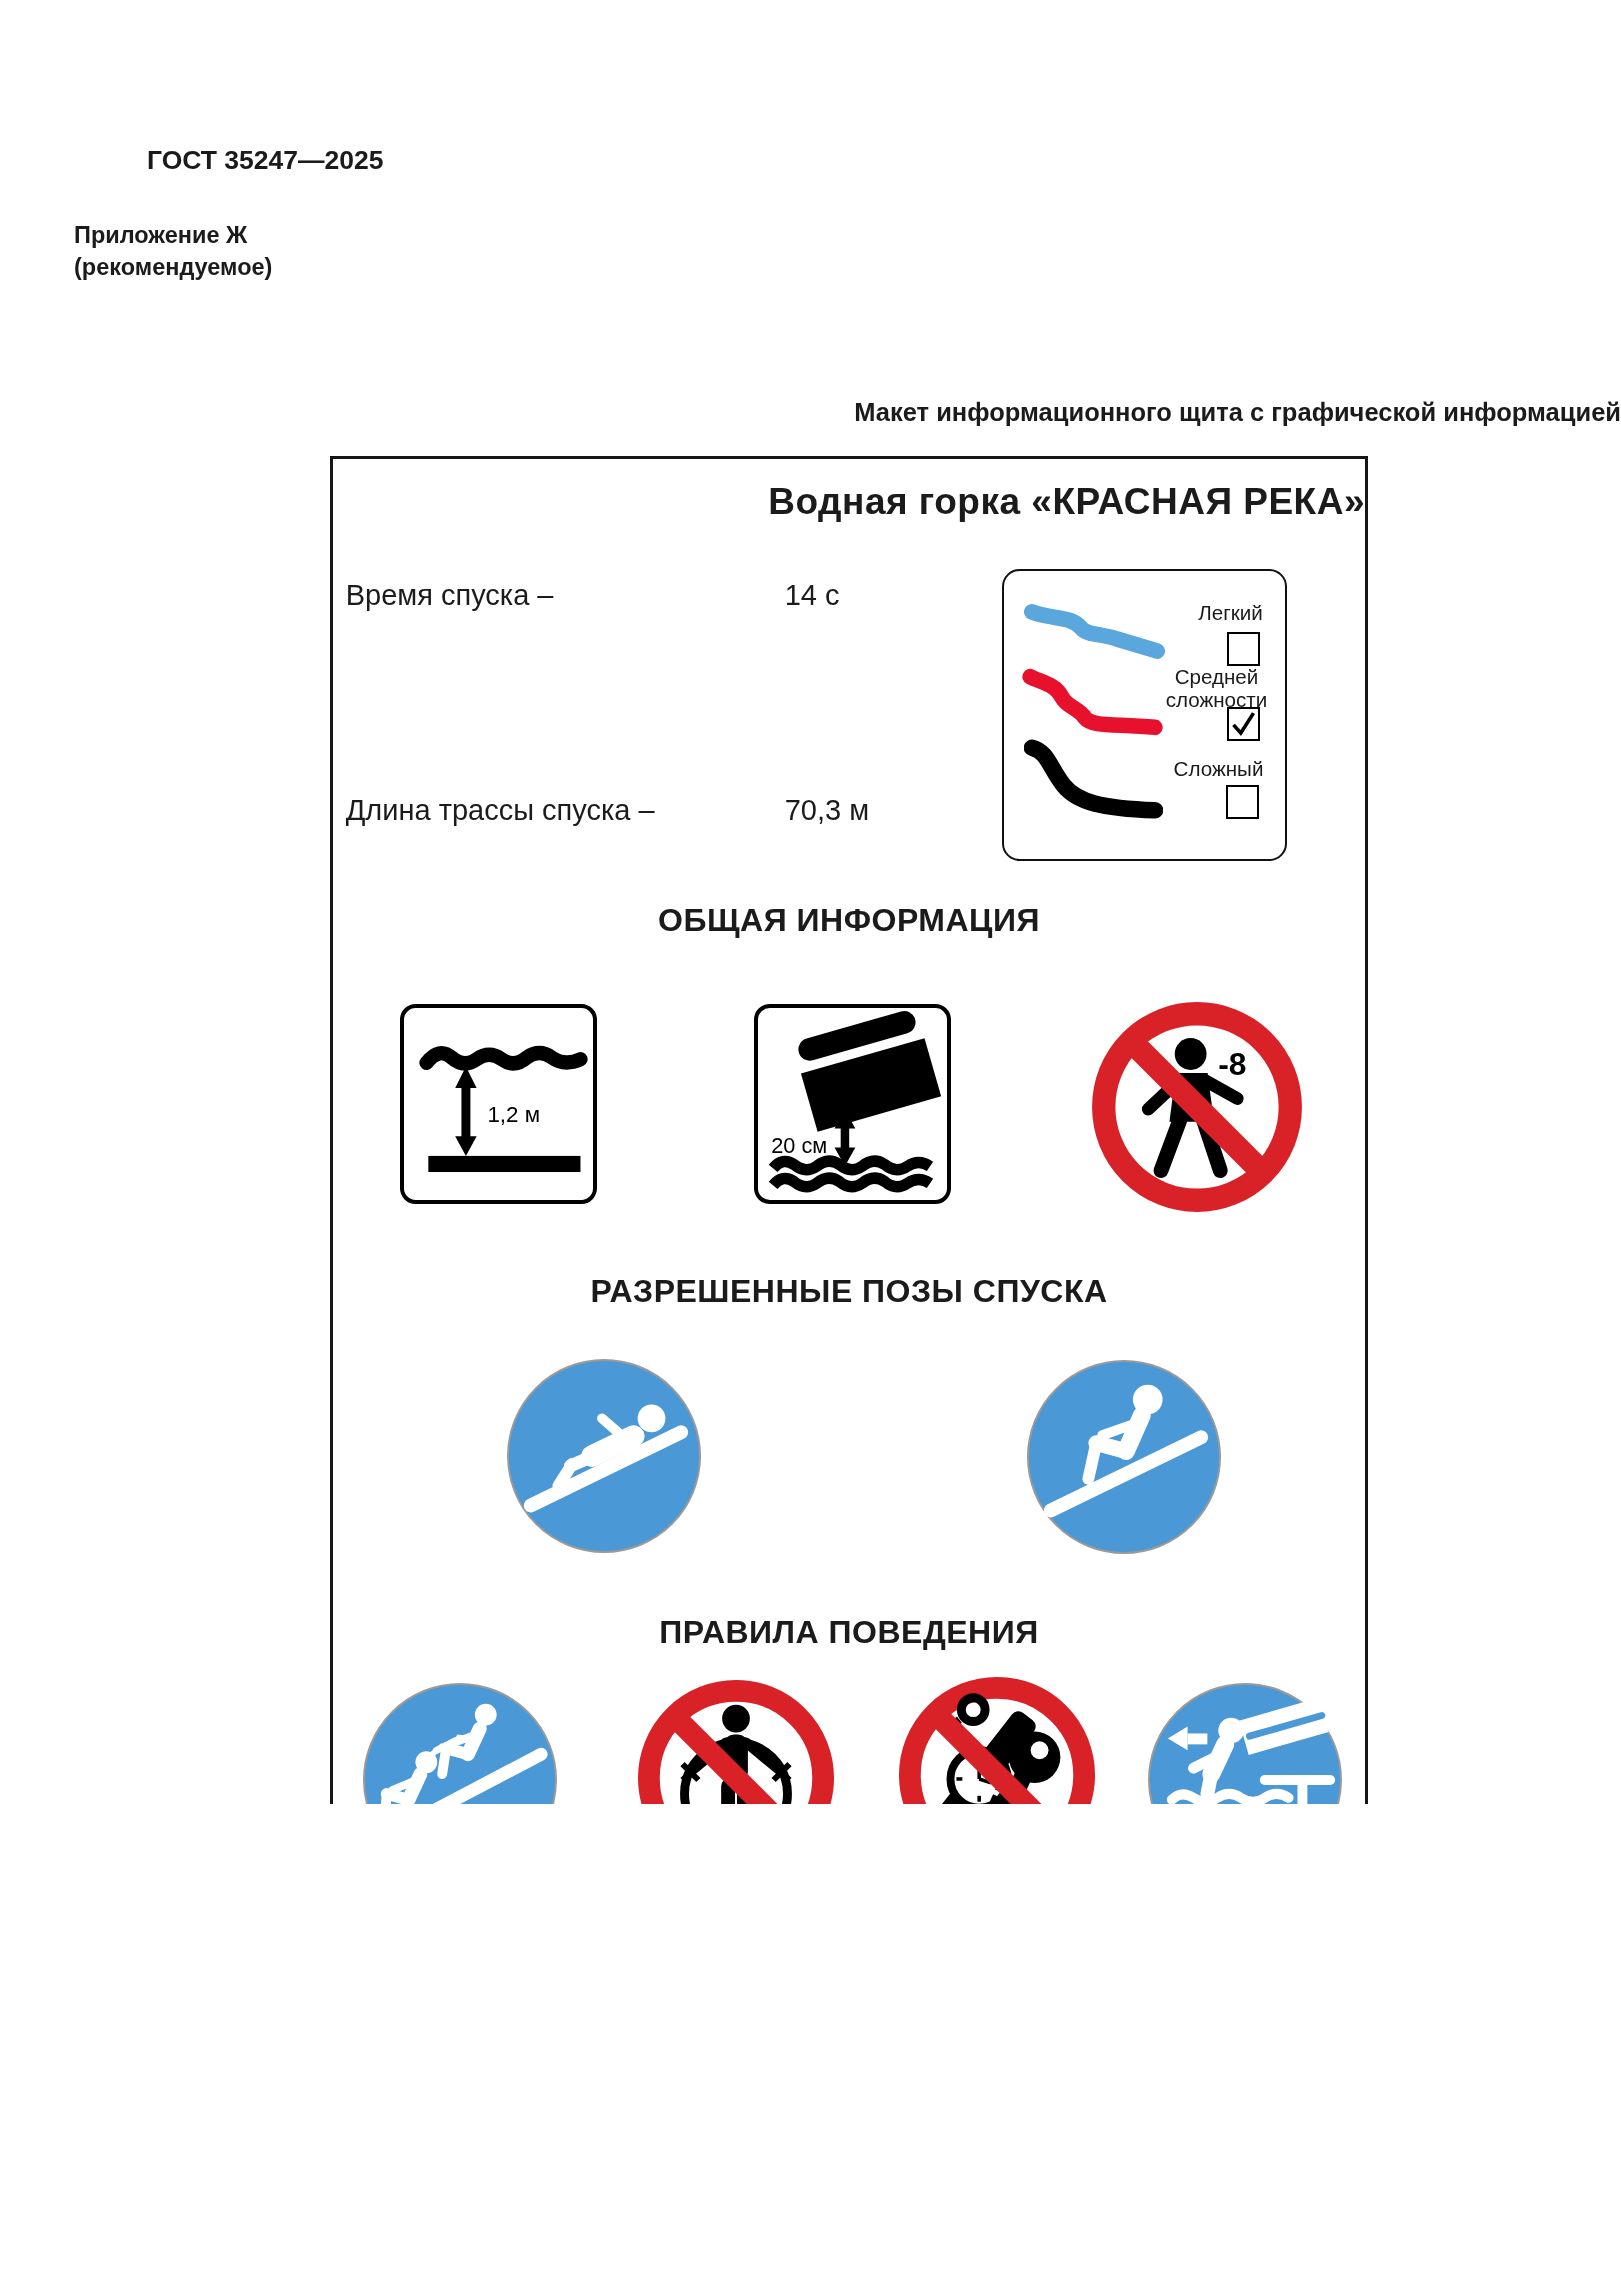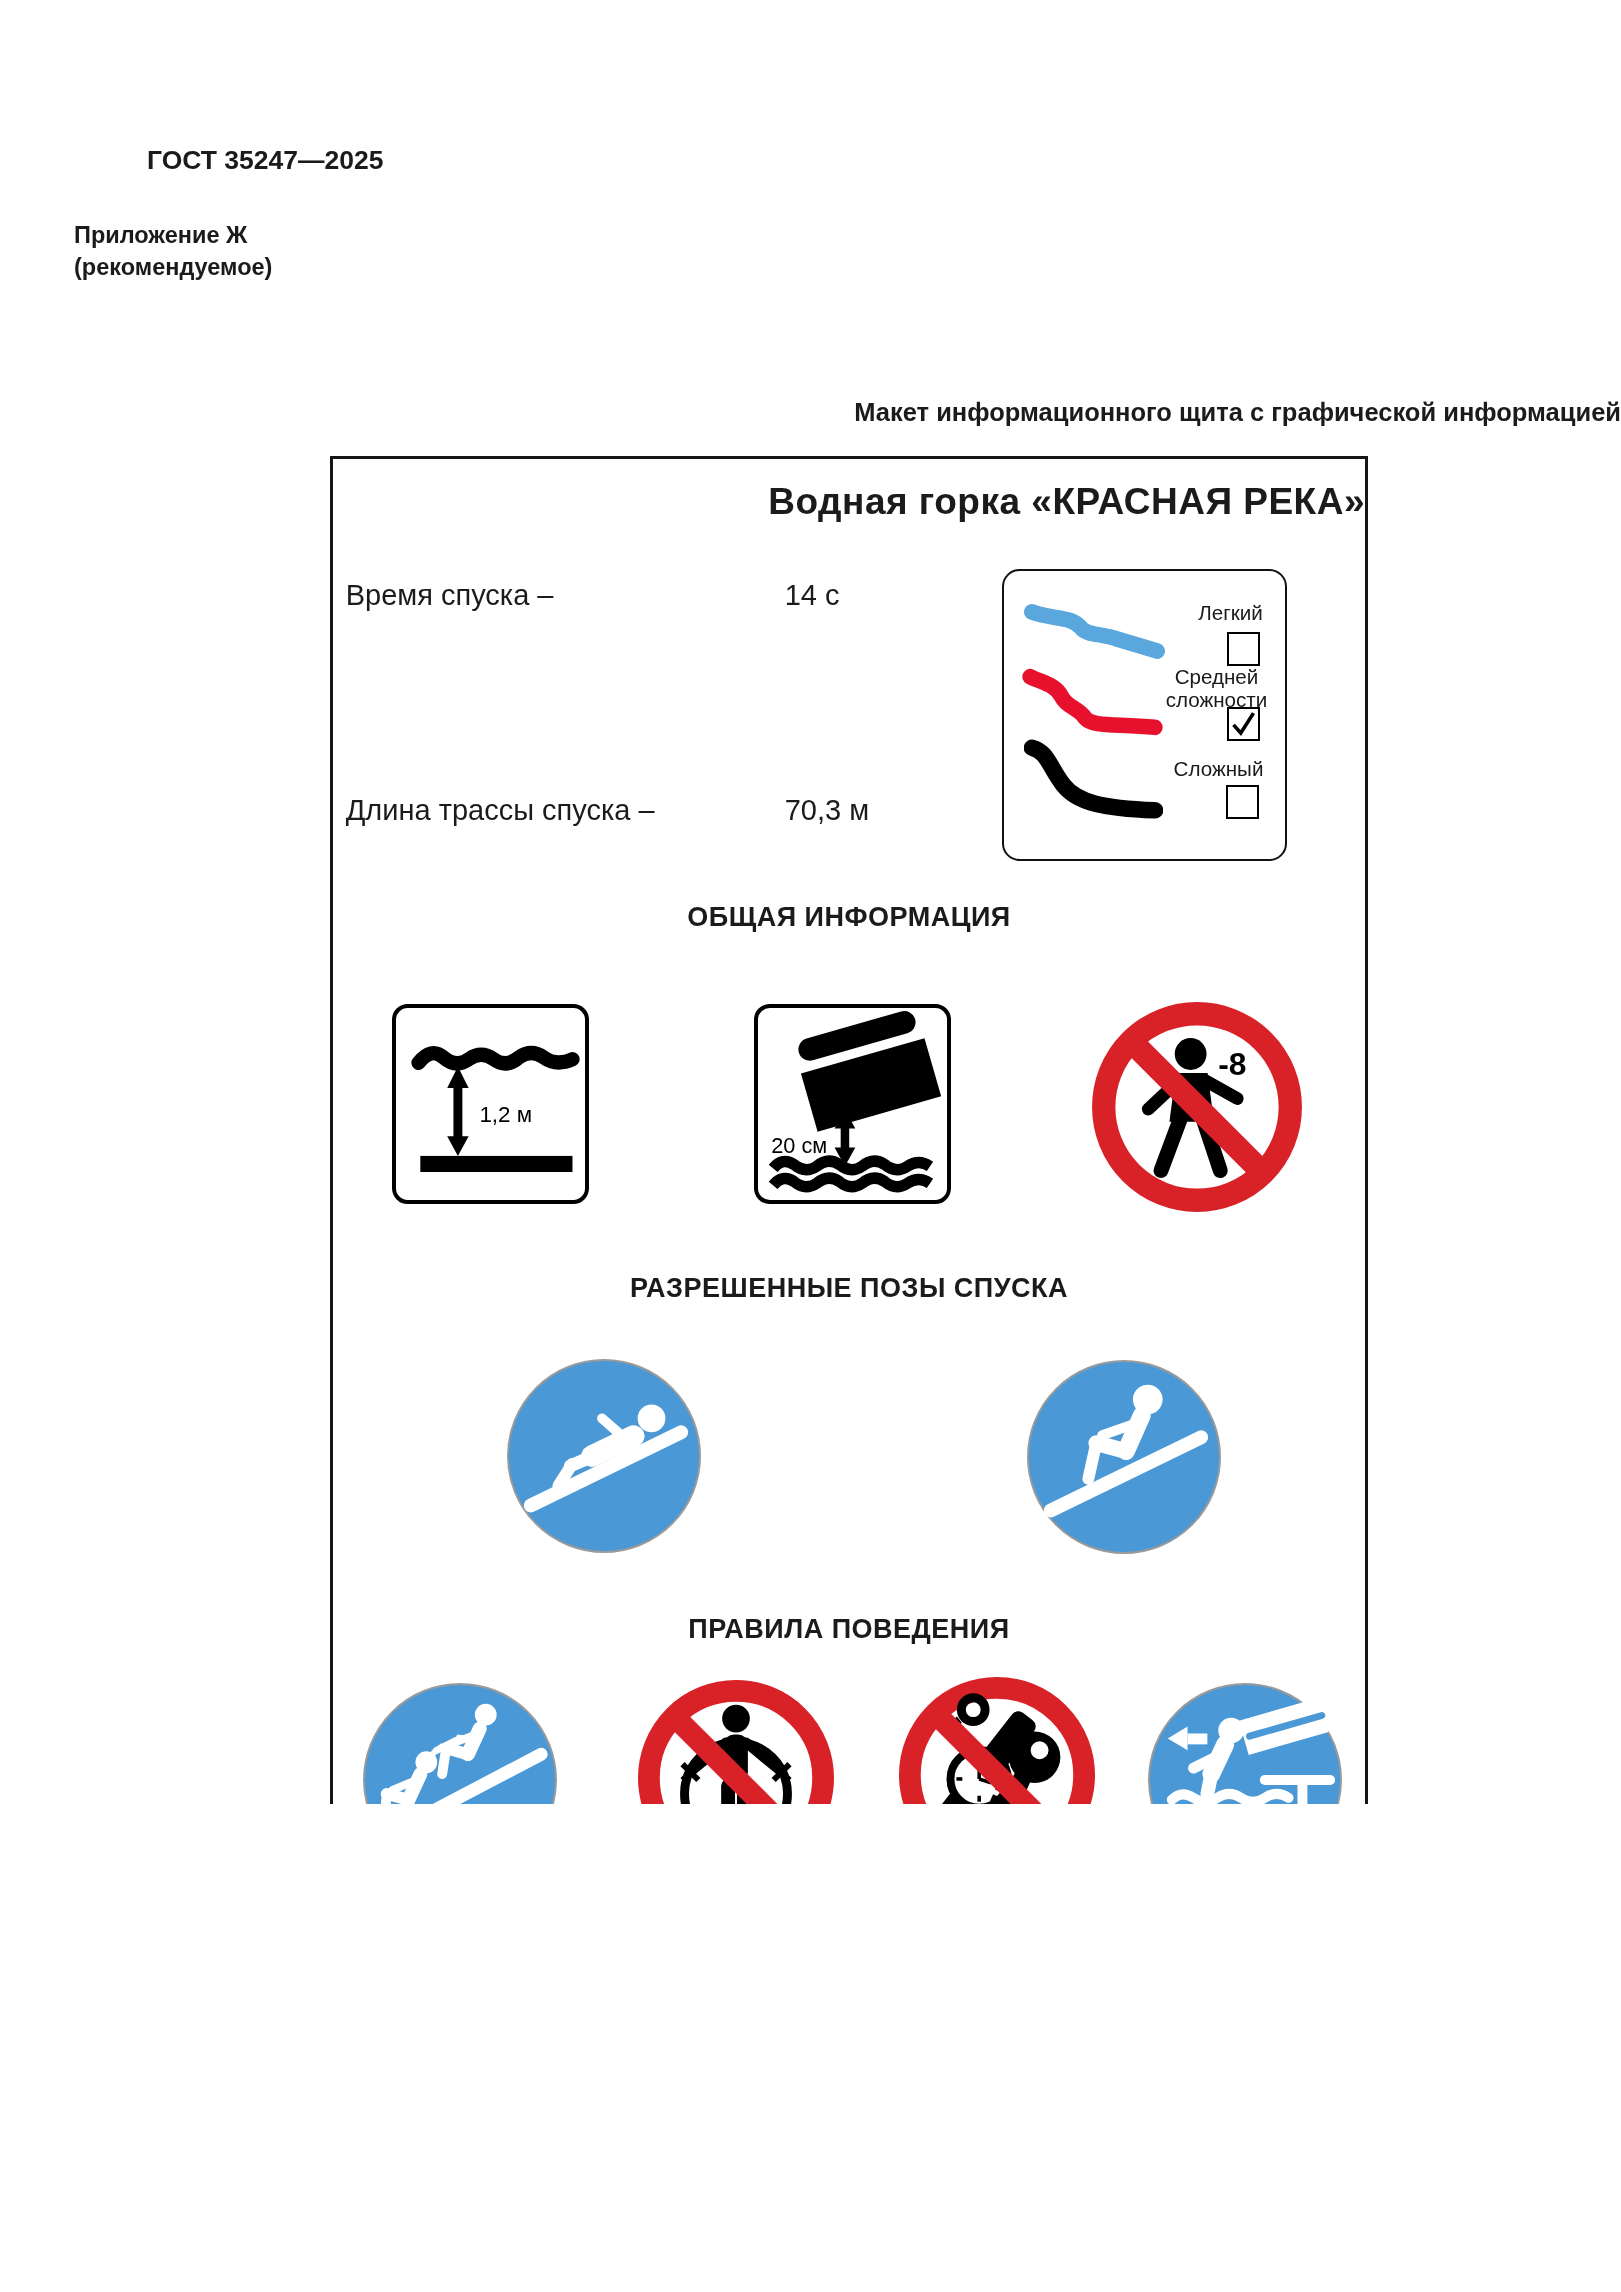--- a/index.html
+++ b/index.html
@@ -15,21 +15,21 @@
   .board-title{position:absolute;left:16px;right:0;top:21.6px;text-align:right;
                font-size:37px;font-weight:bold;letter-spacing:0.5px;}
   .stat{position:absolute;left:12.7px;width:647px;font-size:29px;white-space:nowrap;}
   .stat-value{position:absolute;left:439px;top:0;}
   .legend{position:absolute;left:669px;top:110px;width:281px;height:288px;
           border:2.9px solid #111;border-radius:17.6px;background:#fff;}
   .ribbon{position:absolute;}
   .lg-label{position:absolute;font-size:20.6px;text-align:center;line-height:1.12;width:127px;}
   .lg-box{position:absolute;width:29px;height:30px;border:2.9px solid #000;background:#fff;}
   .sec-heading{position:absolute;left:0;right:0;text-align:center;
-               font-size:27px;font-weight:bold;letter-spacing:0.5px;}
+               font-size:32px;font-weight:bold;letter-spacing:0.5px;}
   .sq-icon{position:absolute;width:197px;height:200px;border:4.9px solid #000;
            border-radius:15.7px;box-sizing:border-box;background:#fff;}
   .sq-icon svg{width:100%;height:100%;display:block;}
   .round-icon{position:absolute;}
   .round-icon svg{display:block;}
   .page-number{position:absolute;left:190px;top:2056px;font-size:33px;}
   svg text{font-family:"Liberation Sans",sans-serif;}
 </style>
 </head>
 <body>
@@ -82,21 +82,21 @@
       </div>
 
       <div class="lg-label" style="left:151px;top:186px;">Сложный</div>
       <div class="lg-box" style="left:222px;top:214px;">
         
       </div>
     </div>
 
     <div class="sec-heading" style="top:443px;">ОБЩАЯ ИНФОРМАЦИЯ</div>
 
-    <div class="sq-icon" style="left:59px;top:545px;padding-left:10px;">
+    <div class="sq-icon" style="left:67px;top:545px;padding-left:10px;">
       <svg viewBox="0 0 100 100">
         <path d="M7 27 Q14 18 21 24 Q28 30 35 25 Q42 20 49 25 Q56 30 63 24 Q70 19 77 24 Q84 29 93 25" fill="none" stroke="#000" stroke-width="8" stroke-linecap="round"></path>
         <rect x="8" y="79" width="85" height="9" fill="#000"></rect>
         <line x1="29" y1="39" x2="29" y2="70" stroke="#000" stroke-width="5"></line>
         <polygon points="29,29 23,41 35,41" fill="#000"></polygon>
         <polygon points="29,79 23,68 35,68" fill="#000"></polygon>
         <text x="41" y="60" font-size="12.5" fill="#000">1,2 м</text>
       </svg>
     </div>
 

